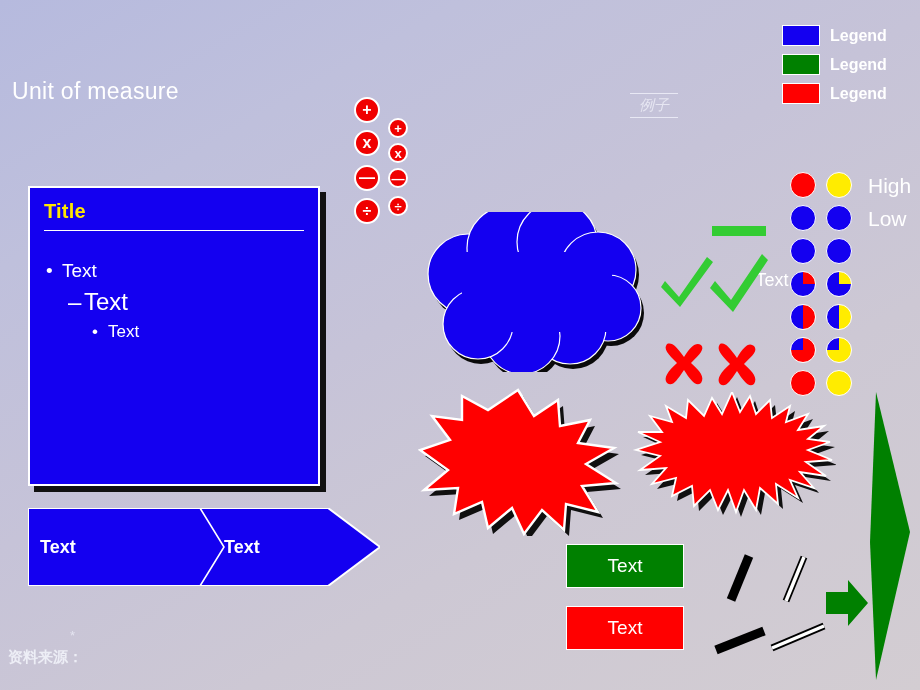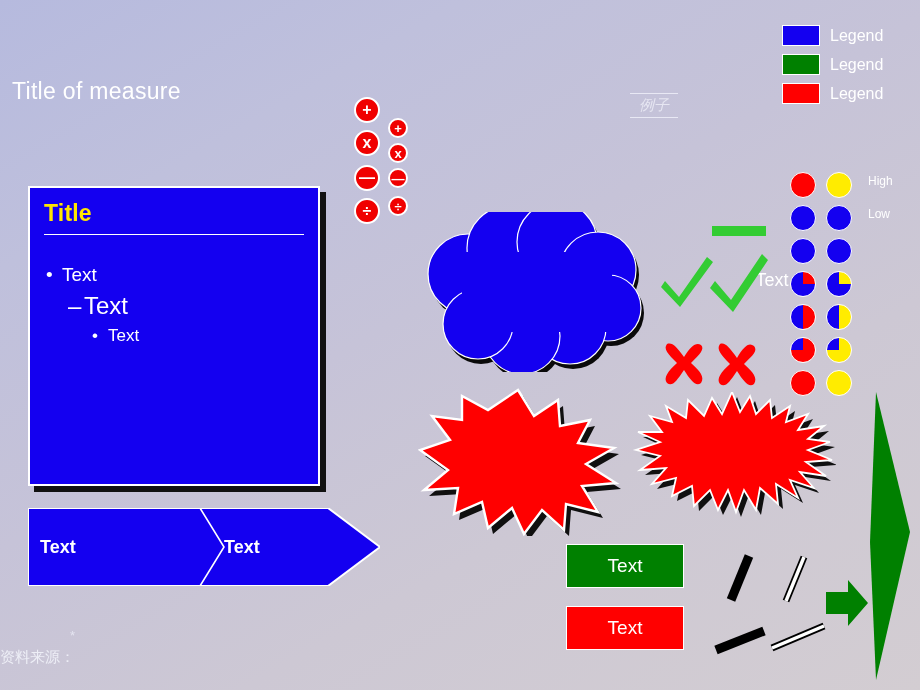--- a/index.html
+++ b/index.html
@@ -26,21 +26,21 @@
 
   
   #title-box {
     left: 28px; top: 186px; width: 292px; height: 300px;
     background: #1400f0;
     border: 2px solid #ffffff;
     box-shadow: 6px 6px 0 0 #111111;
     padding: 12px 14px 0 14px;
   }
   #title-box .tb-title {
-    color: #ffe600; font-size: 23px; font-weight: bold;
+    color: #ffe600; font-size: 20px; font-weight: bold;
     letter-spacing: .2px; padding-bottom: 3px;
   }
   #title-box .tb-rule {
     height: 1px; background: #ffffff; margin: 4px 0 12px 0;
   }
   #title-box ul { list-style: none; margin-top: 29px; }
   #title-box .lvl1 { color:#ffffff; font-size:19px; margin:0 0 6px 2px; }
   #title-box .lvl2 { color:#ffffff; font-size:24px; margin:0 0 6px 24px; }
   #title-box .lvl3 { color:#ffffff; font-size:17px; margin:0 0 6px 48px; }
   #title-box .bl { display:inline-block; width:16px; }
@@ -61,34 +61,34 @@
     border: 2px solid #ffffff;
     color: #ffffff; font-weight: bold;
     display:flex; align-items:center; justify-content:center;
     line-height: 1;
   }
   .op.big { width: 26px; height: 26px; font-size: 16px; }
   .op.sml { width: 20px; height: 20px; font-size: 13px; }
 
   
   #legend { left: 782px; top: 25px; }
-  #legend .lrow { display:flex; align-items:center; margin-bottom: 8px; }
+  #legend .lrow { display:flex; align-items:center; margin-bottom: 8px; font-weight: bold; }
   #legend .swatch { width: 38px; height: 21px; border: 1px solid #ffffff; }
   #legend .ltext { color:#ffffff; font-size:16px; margin-left: 10px; }
 
   
   #harvey { left: 790px; top: 172px; }
   .hrow { position: relative; height: 33px; }
   .ball {
     position:absolute; width: 26px; height: 26px; border-radius:50%;
     border: 1px solid #ffffff;
   }
   .ball.c1 { left: 0px; }
   .ball.c2 { left: 36px; }
-  .hlabel { position:absolute; left: 78px; top: 2px; color:#ffffff; font-size:12px; }
+  .hlabel { position:absolute; left: 78px; top: 2px; color:#ffffff; font-size:21px; }
 
   
   #example-stamp {
     left: 630px; top: 93px; width: 48px;
     color:#e6e6f2; font-size: 15px; font-style: italic;
     text-align:center; padding: 2px 0;
     border-top: 1px solid #e8e8f4; border-bottom: 1px solid #e8e8f4;
   }
 
   
@@ -101,28 +101,28 @@
   .cbox {
     border: 1px solid #ffffff;
     display:flex; align-items:center; justify-content:center;
     color:#ffffff; font-size:19px;
   }
   #box-green { left: 566px; top: 544px; width: 118px; height: 44px; background:#008000; }
   #box-red   { left: 566px; top: 606px; width: 118px; height: 44px; background:#ff0000; }
 
   
   #footnote-star { left: 70px; top: 628px; color:#e4e4f0; font-size: 13px; }
-  #source-note  { left: 0; top: 648px; color:#edeef6; font-size: 15px; }
+  #source-note  { left: 8px; top: 648px; color:#edeef6; font-size: 15px; font-weight: bold; }
 </style>
 </head>
 <body>
 
 <div id="slide">
 
-  <div class="abs nosel" id="slide-title">Title of measure</div>
+  <div class="abs nosel" id="slide-title">Unit of measure</div>
 
   <div class="abs" id="title-box">
     <div class="tb-title nosel">Title</div>
     <div class="tb-rule"></div>
     <ul>
       <li class="lvl1">
         <span class="bl">•</span><span>Text</span>
       </li>
       <li class="lvl2">
         <span class="bl">–</span><span>Text</span>

